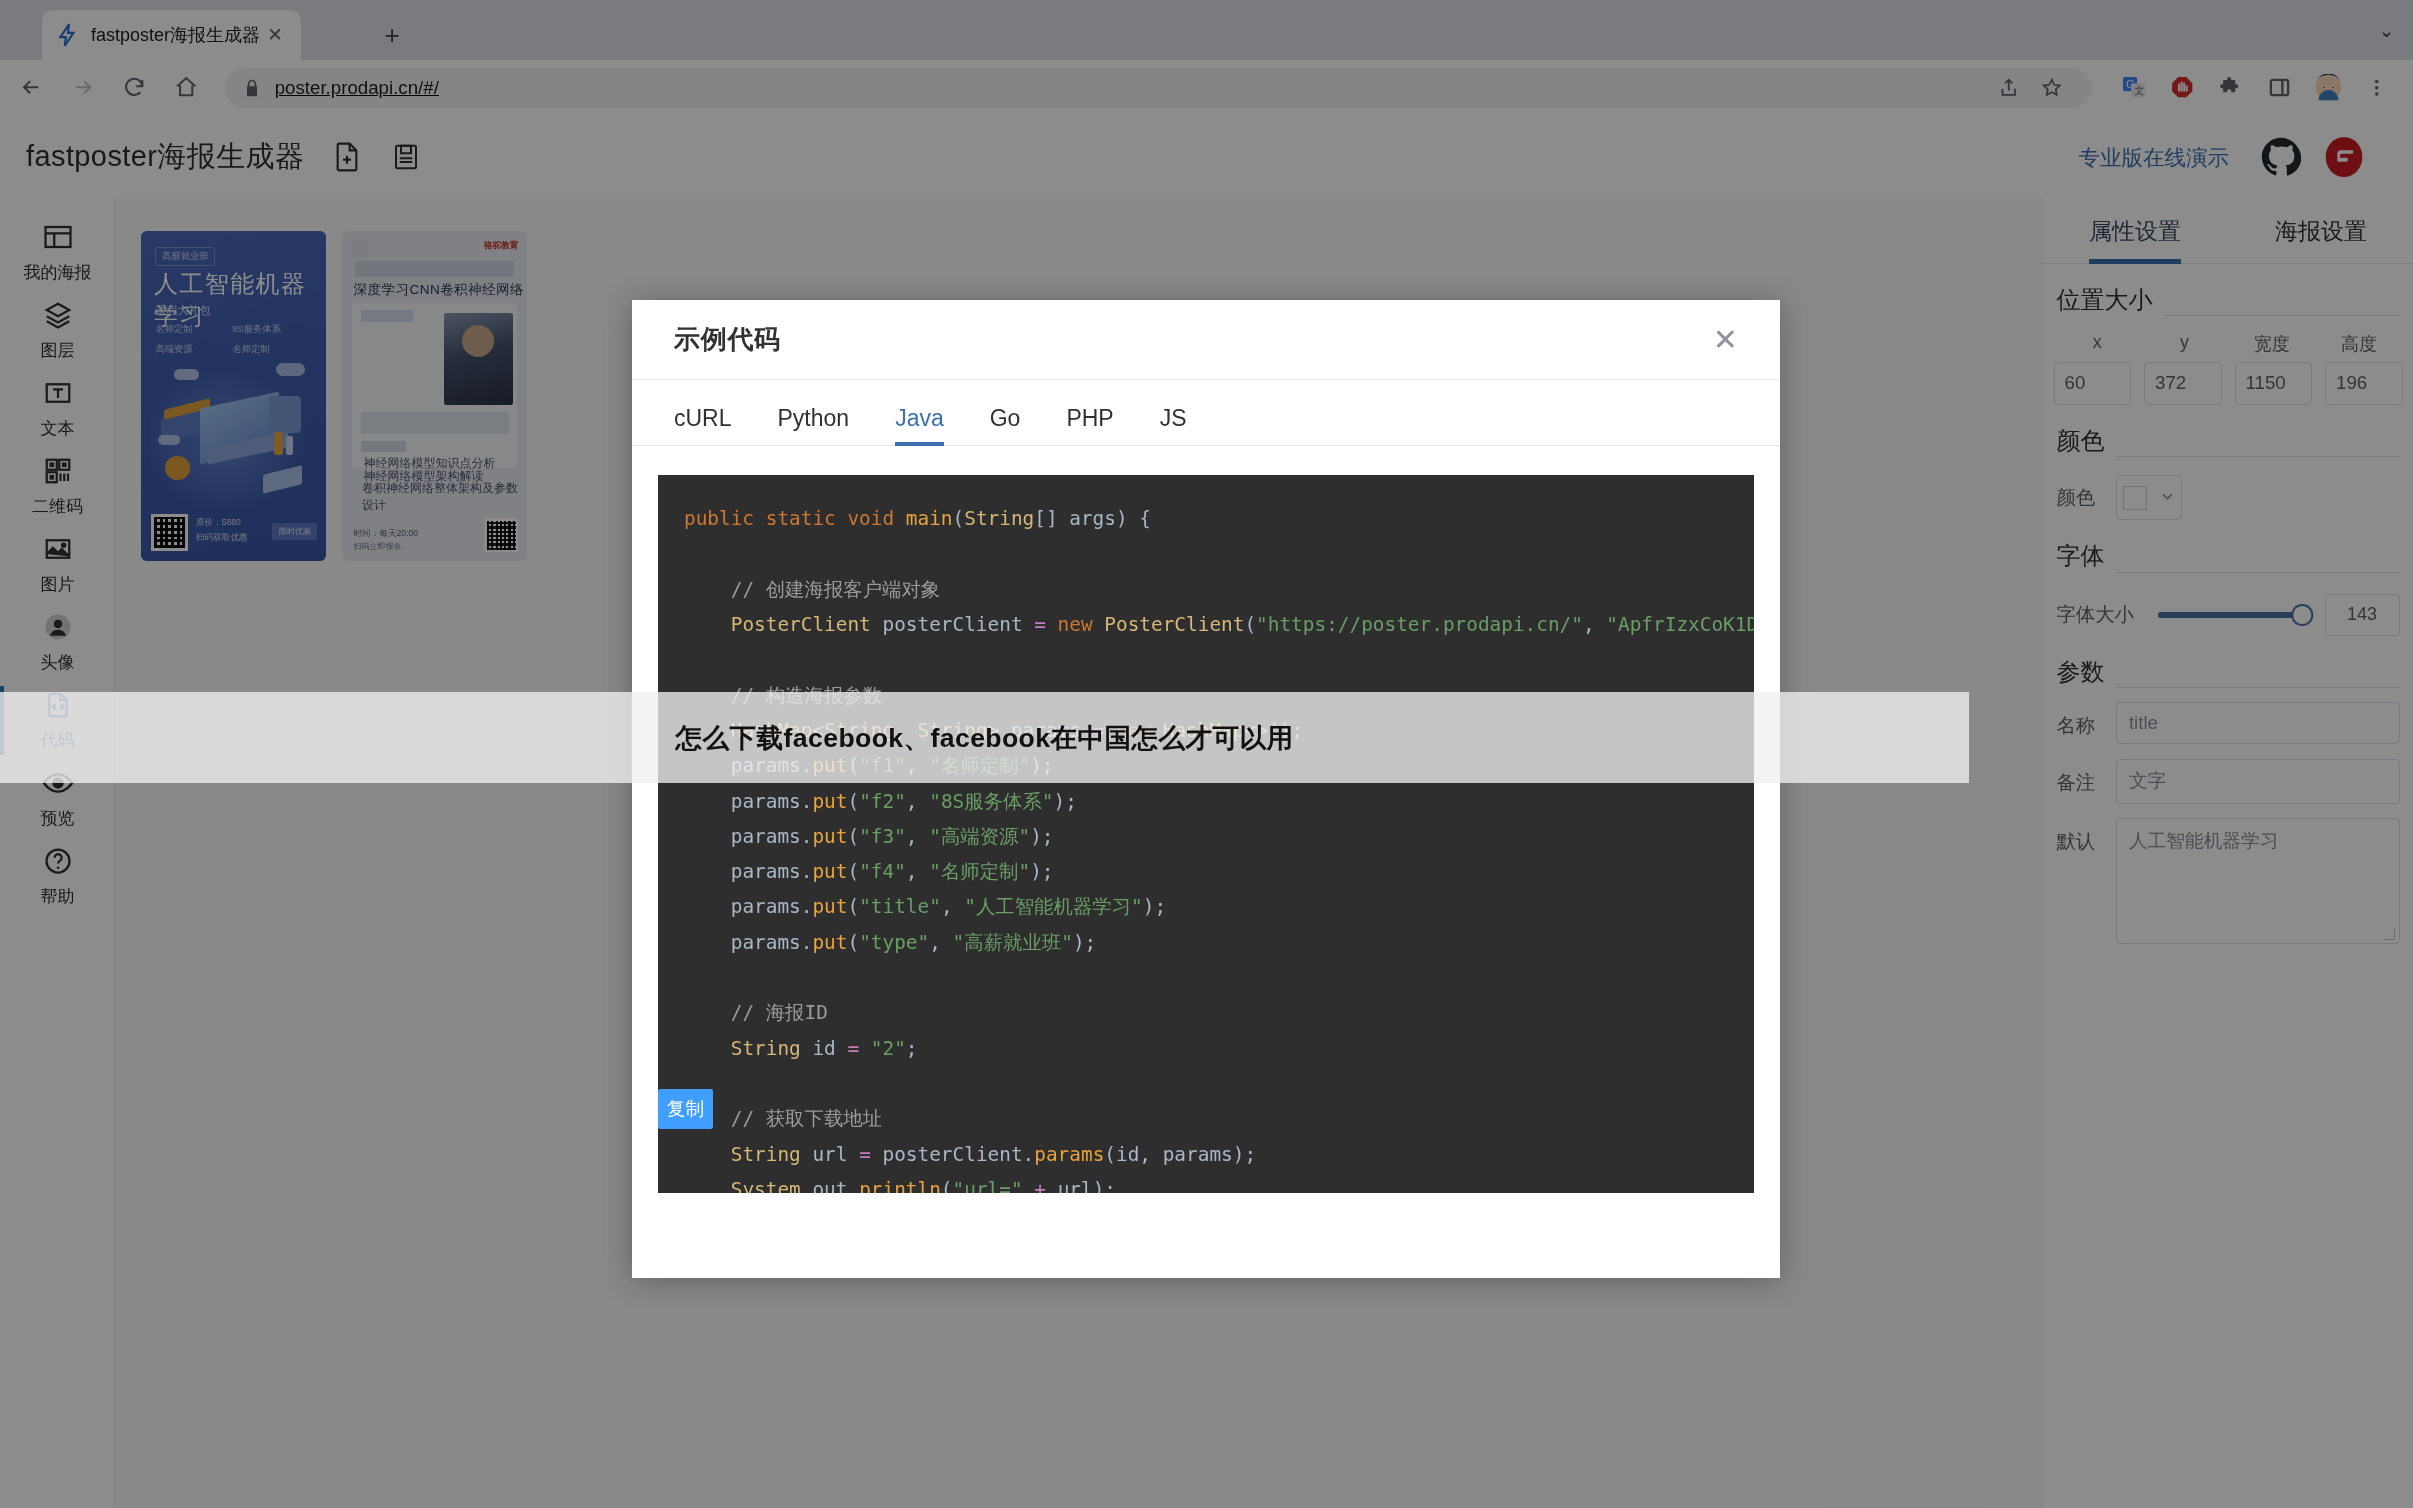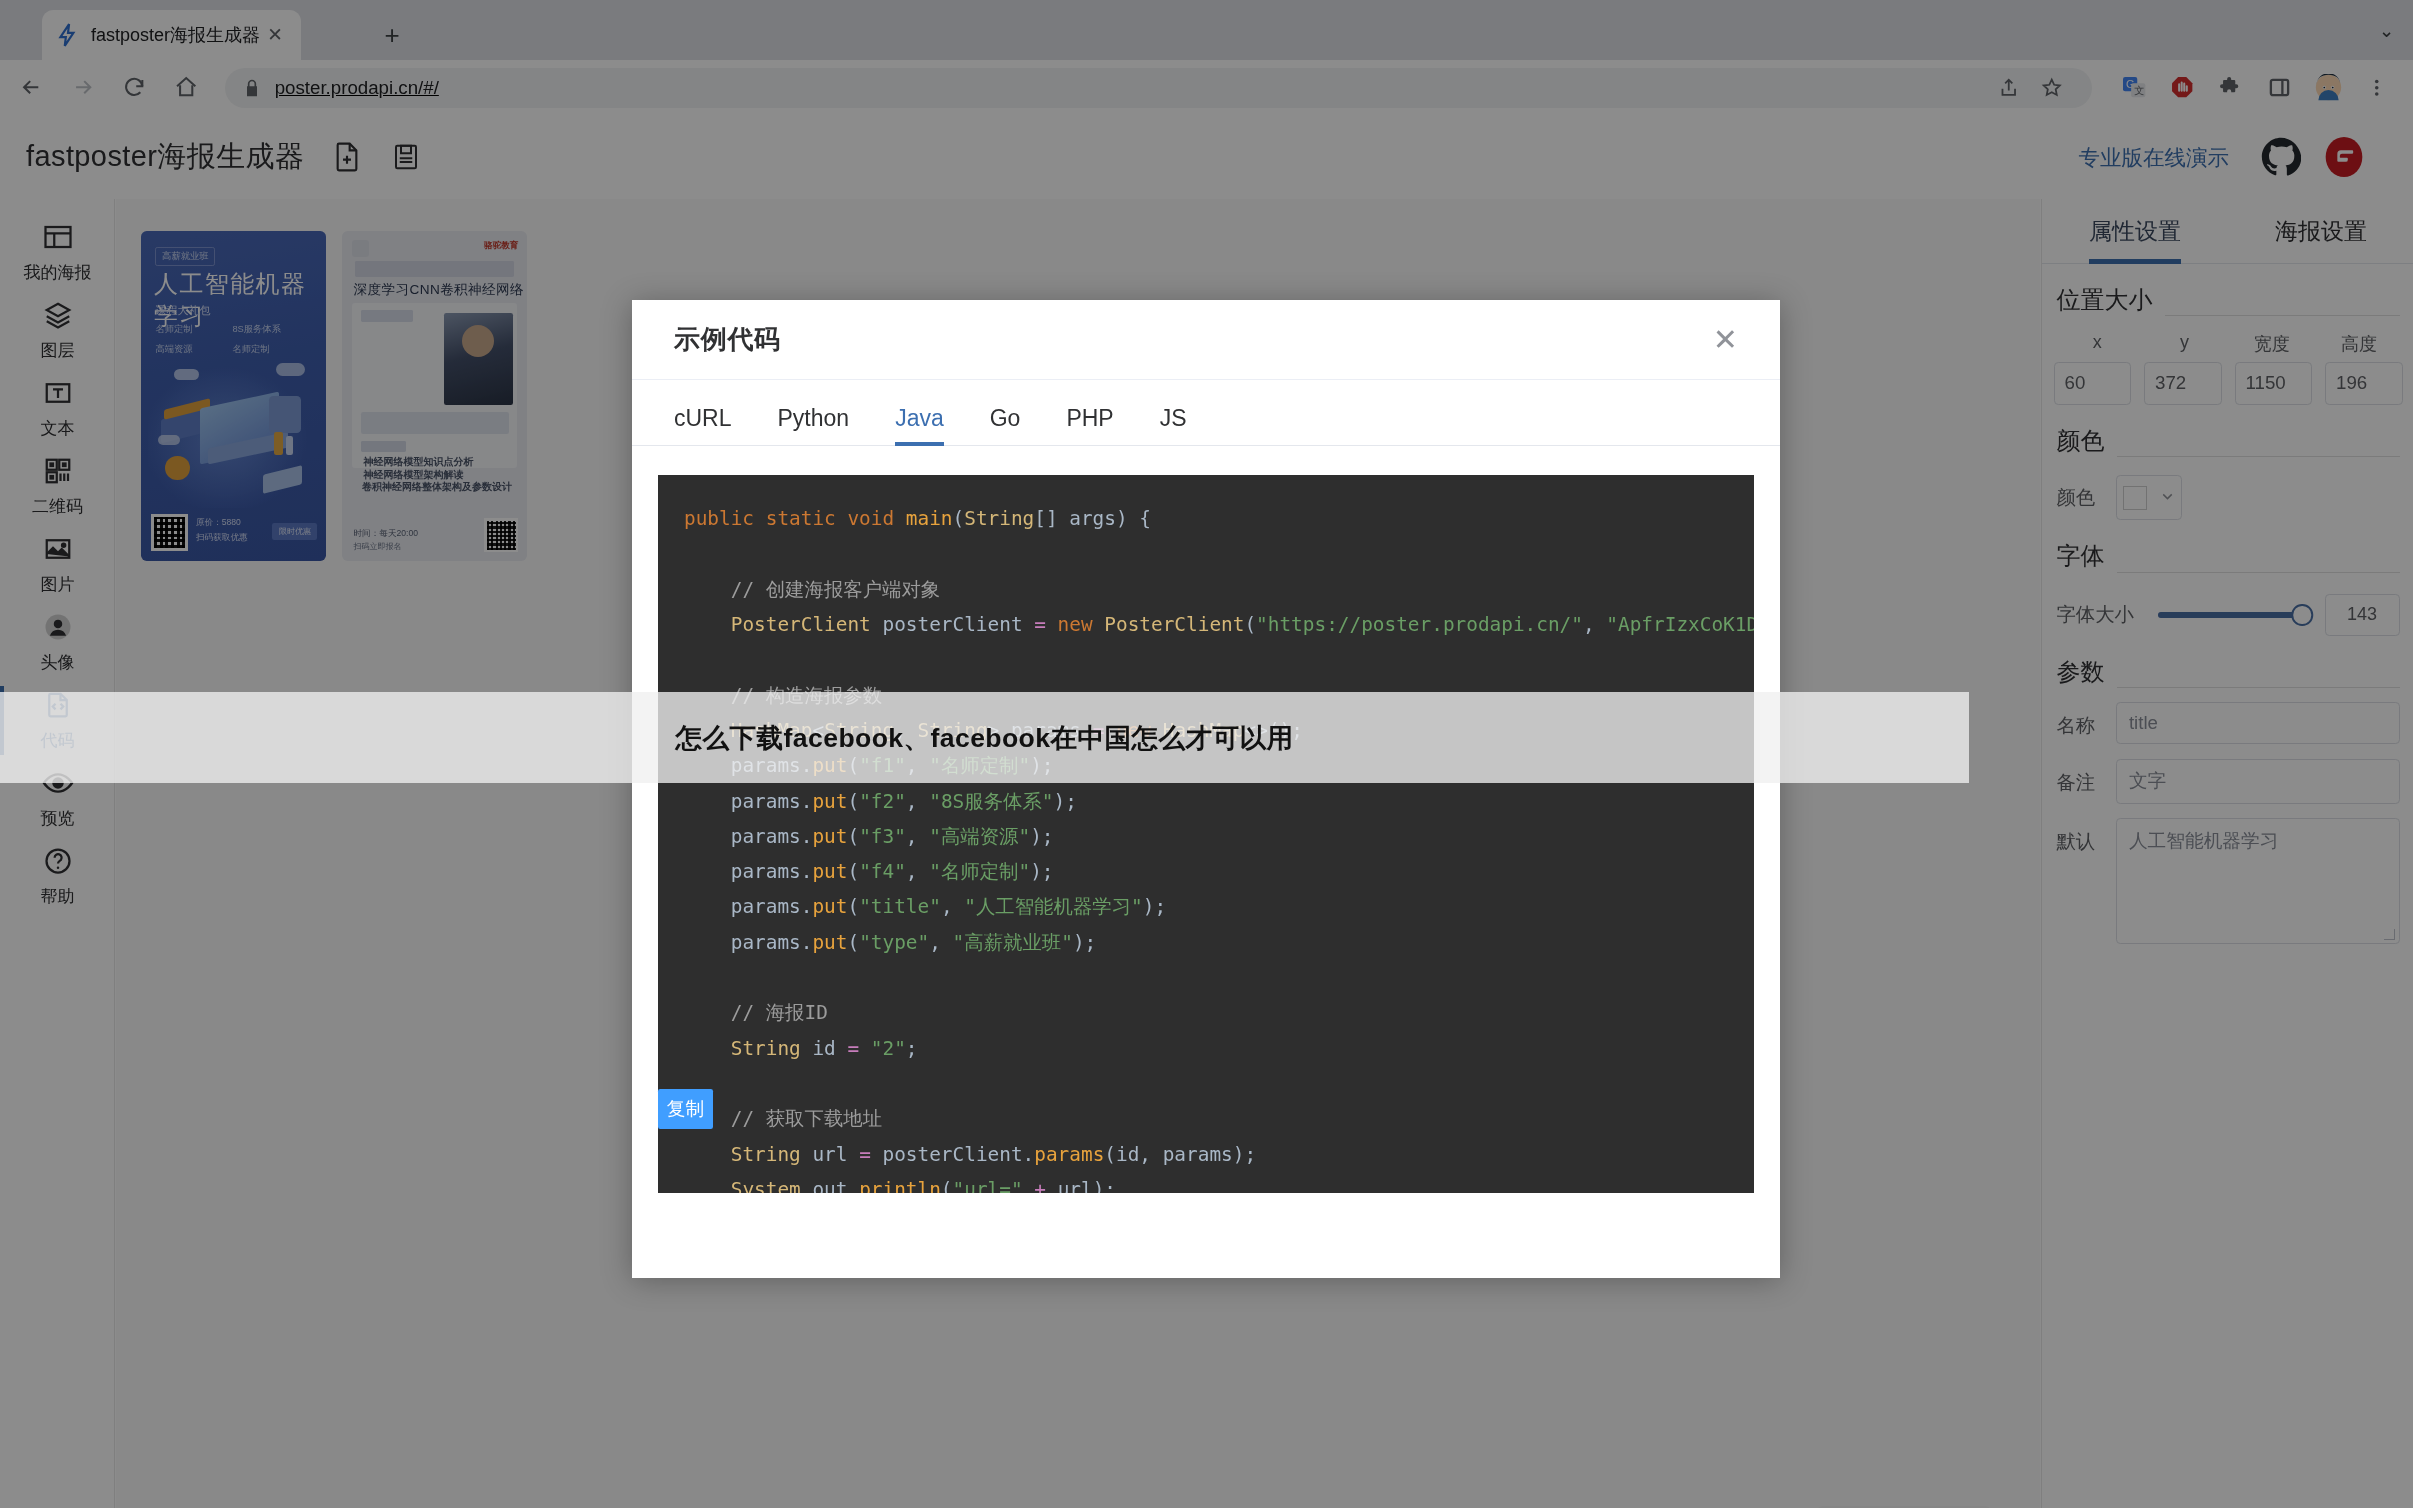--- a/index.html
+++ b/index.html
@@ -92,21 +92,21 @@
   .p2-card { position:absolute; left:10px; top:72px; width:165px; height:165px; background:#f6f7fa; border-radius:2.9px; }
   .p2-name { position:absolute; left:8.6px; top:7.2px; width:52px; height:11.5px; background:#d8dde9; border-radius:1.4px; }
   .p2-para { position:absolute; left:8.6px; top:23px; width:85px; }
   .p2-line { height:3.6px; background:#c8cdd9; margin-bottom:4.3px; border-radius:1.4px; }
   .p2-photo { position:absolute; right:4.3px; top:10px; width:69px; height:92px; border-radius:2.2px;
               background:linear-gradient(165deg,#8b9ab3 0%,#44506a 45%,#2b3445 100%); }
   .p2-photo::after{content:"";position:absolute;left:18.7px;top:11.5px;width:32px;height:32px;border-radius:50%;
               background:#c9a98c;}
   .p2-grey { position:absolute; left:8.6px; top:109px; width:148px; height:21.5px; background:#dfe3ed; border-radius:2.2px; }
   .p2-tag2 { position:absolute; left:8.6px; top:138px; width:45px; height:10.8px; background:#d3d9e6; border-radius:1.4px; }
-  .p2-bul { position:absolute; left:11.5px; font-size:10px; color:#4a5468;font-weight:bold; }
+  .p2-bul { position:absolute; left:11.5px; font-size:12px; color:#4a5468; }
   .p2-foot { position:absolute; left:11.5px; bottom:21.5px; font-size:8.6px; color:#5a6376; }
   .p2-foot2 { position:absolute; left:11.5px; bottom:8.6px; font-size:8px; color:#6b7487; }
   .p2-qr { position:absolute; right:8.6px; bottom:8.6px; width:34px; height:34px; background:#fff; }
   .p2-qr-i { position:absolute; inset:2.2px;
       background:
         repeating-linear-gradient(90deg,#222 0 2.2px,#fff 2.2px 4.3px),
         repeating-linear-gradient(0deg,#222 0 2.2px,#fff 2.2px 4.3px);
       background-blend-mode:multiply; }
 
   #zoom-ctl { position:absolute; left:1702px; top:1307px; width:172px; height:47px;

